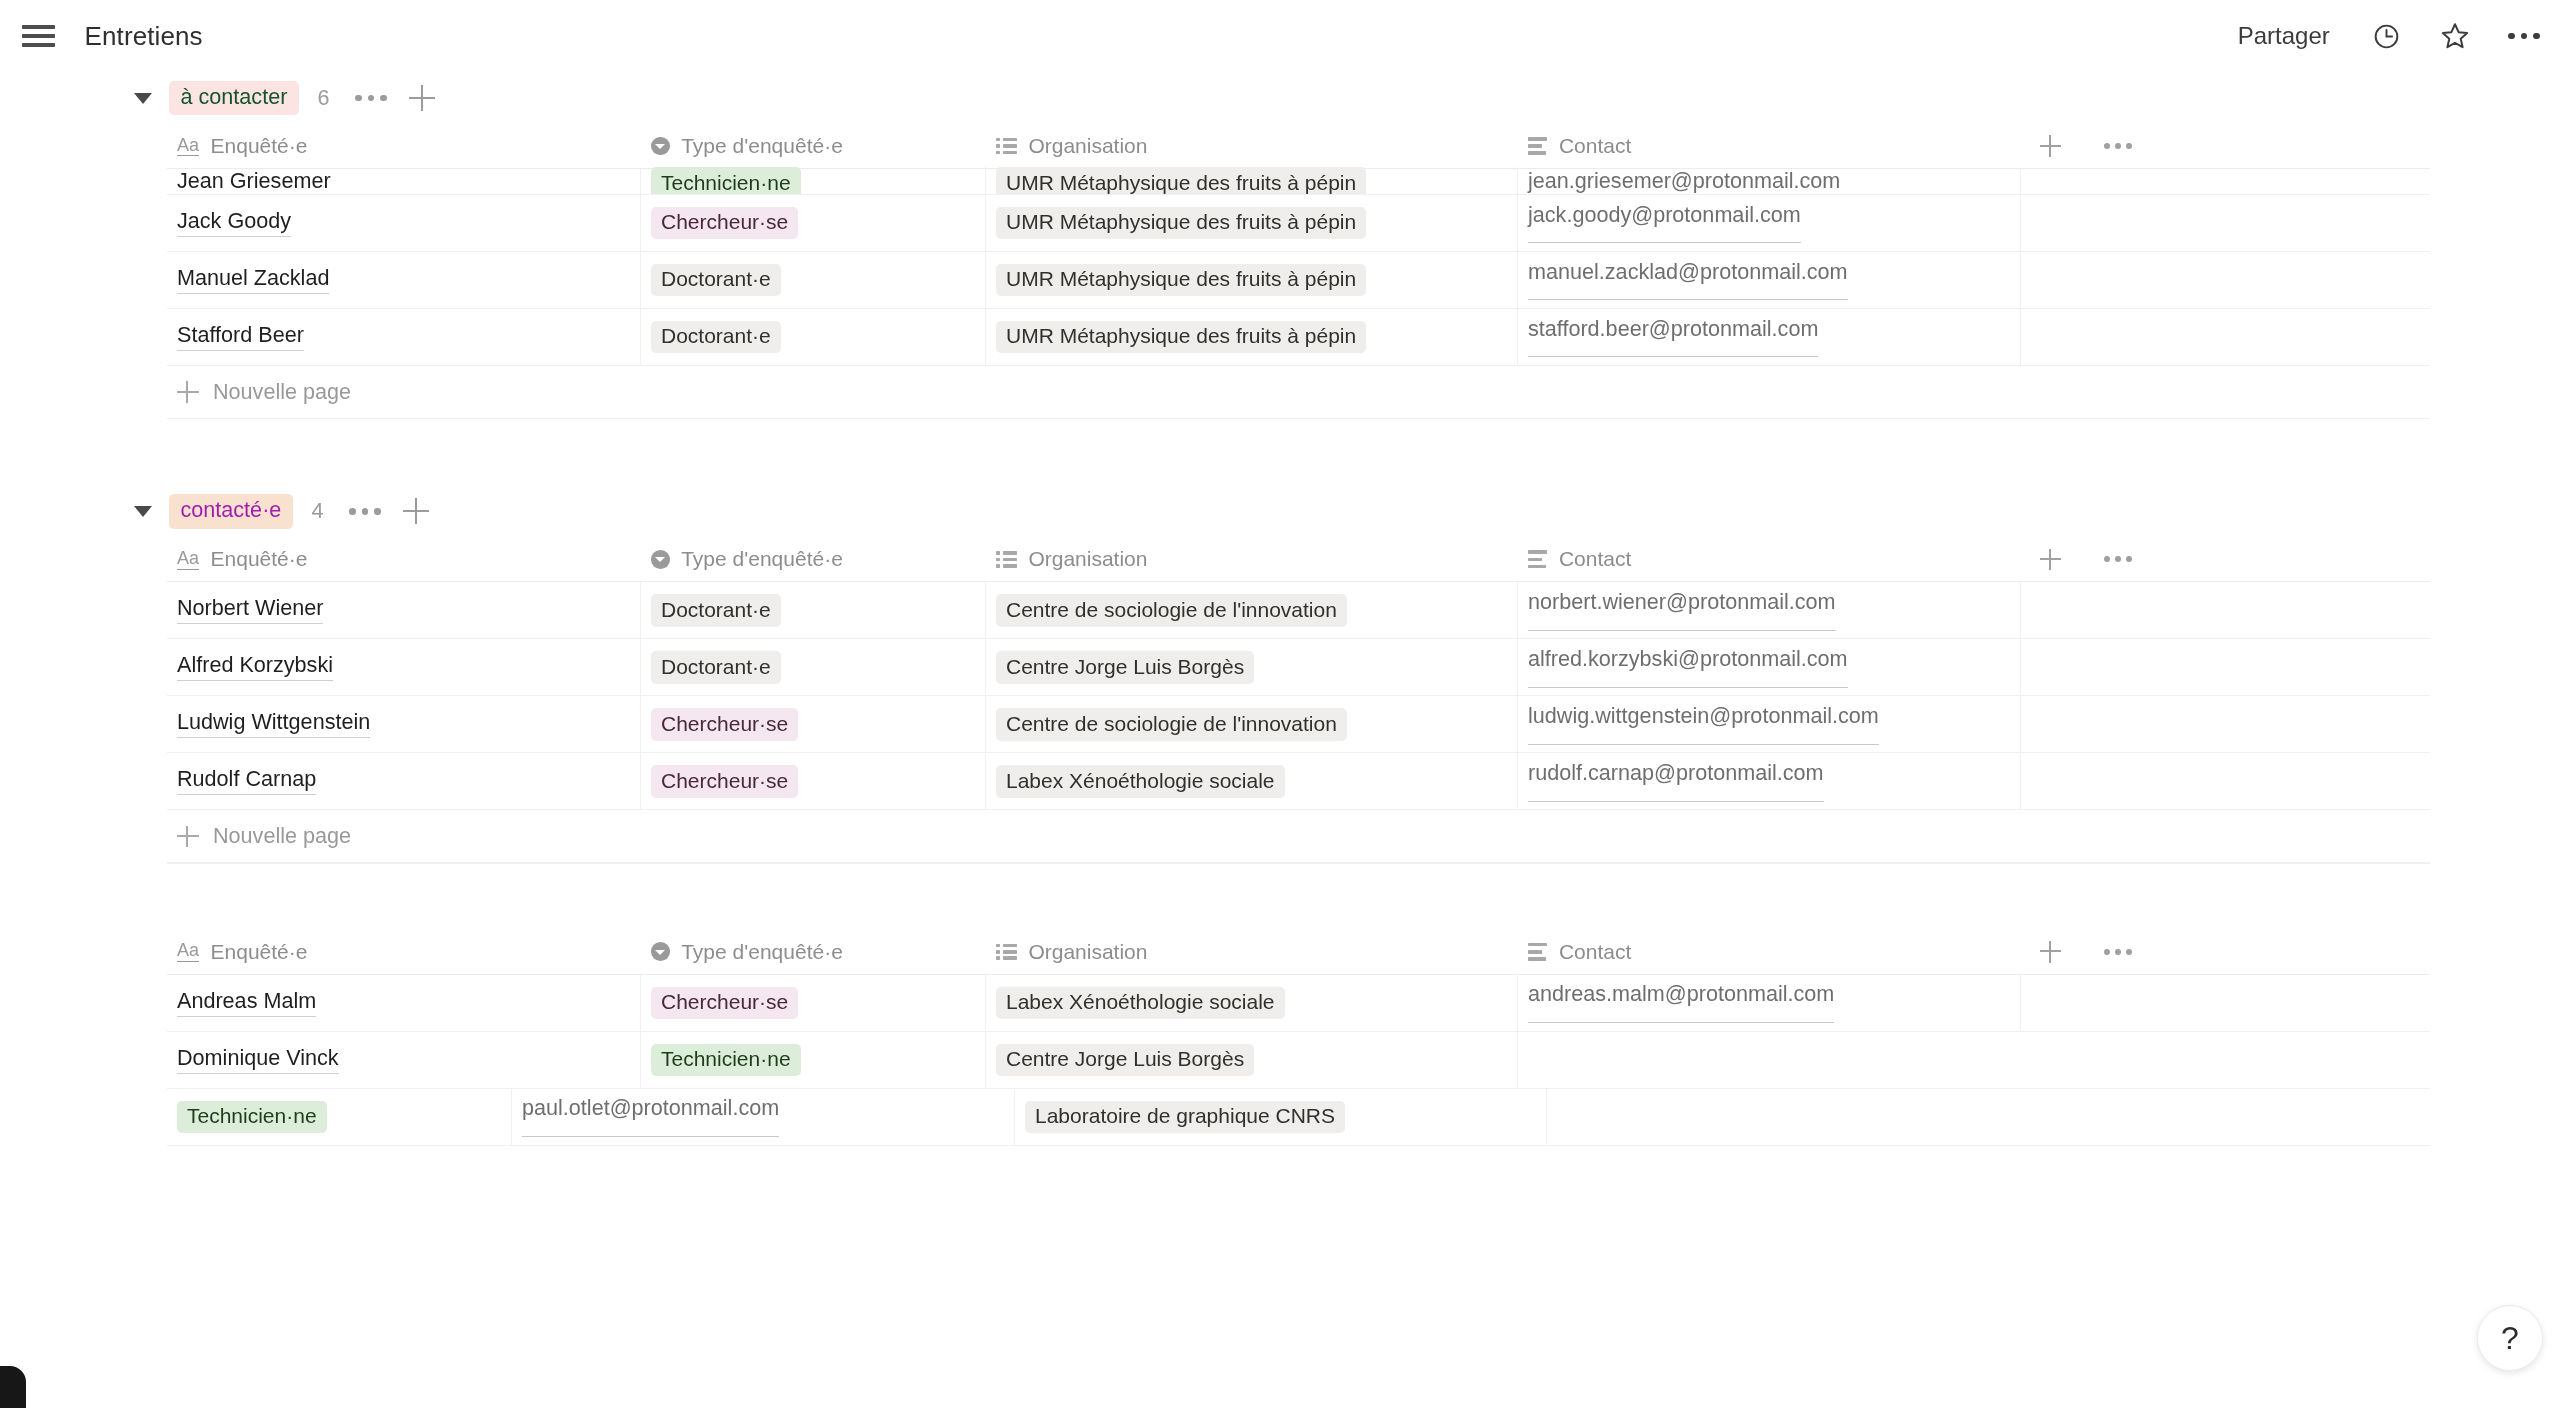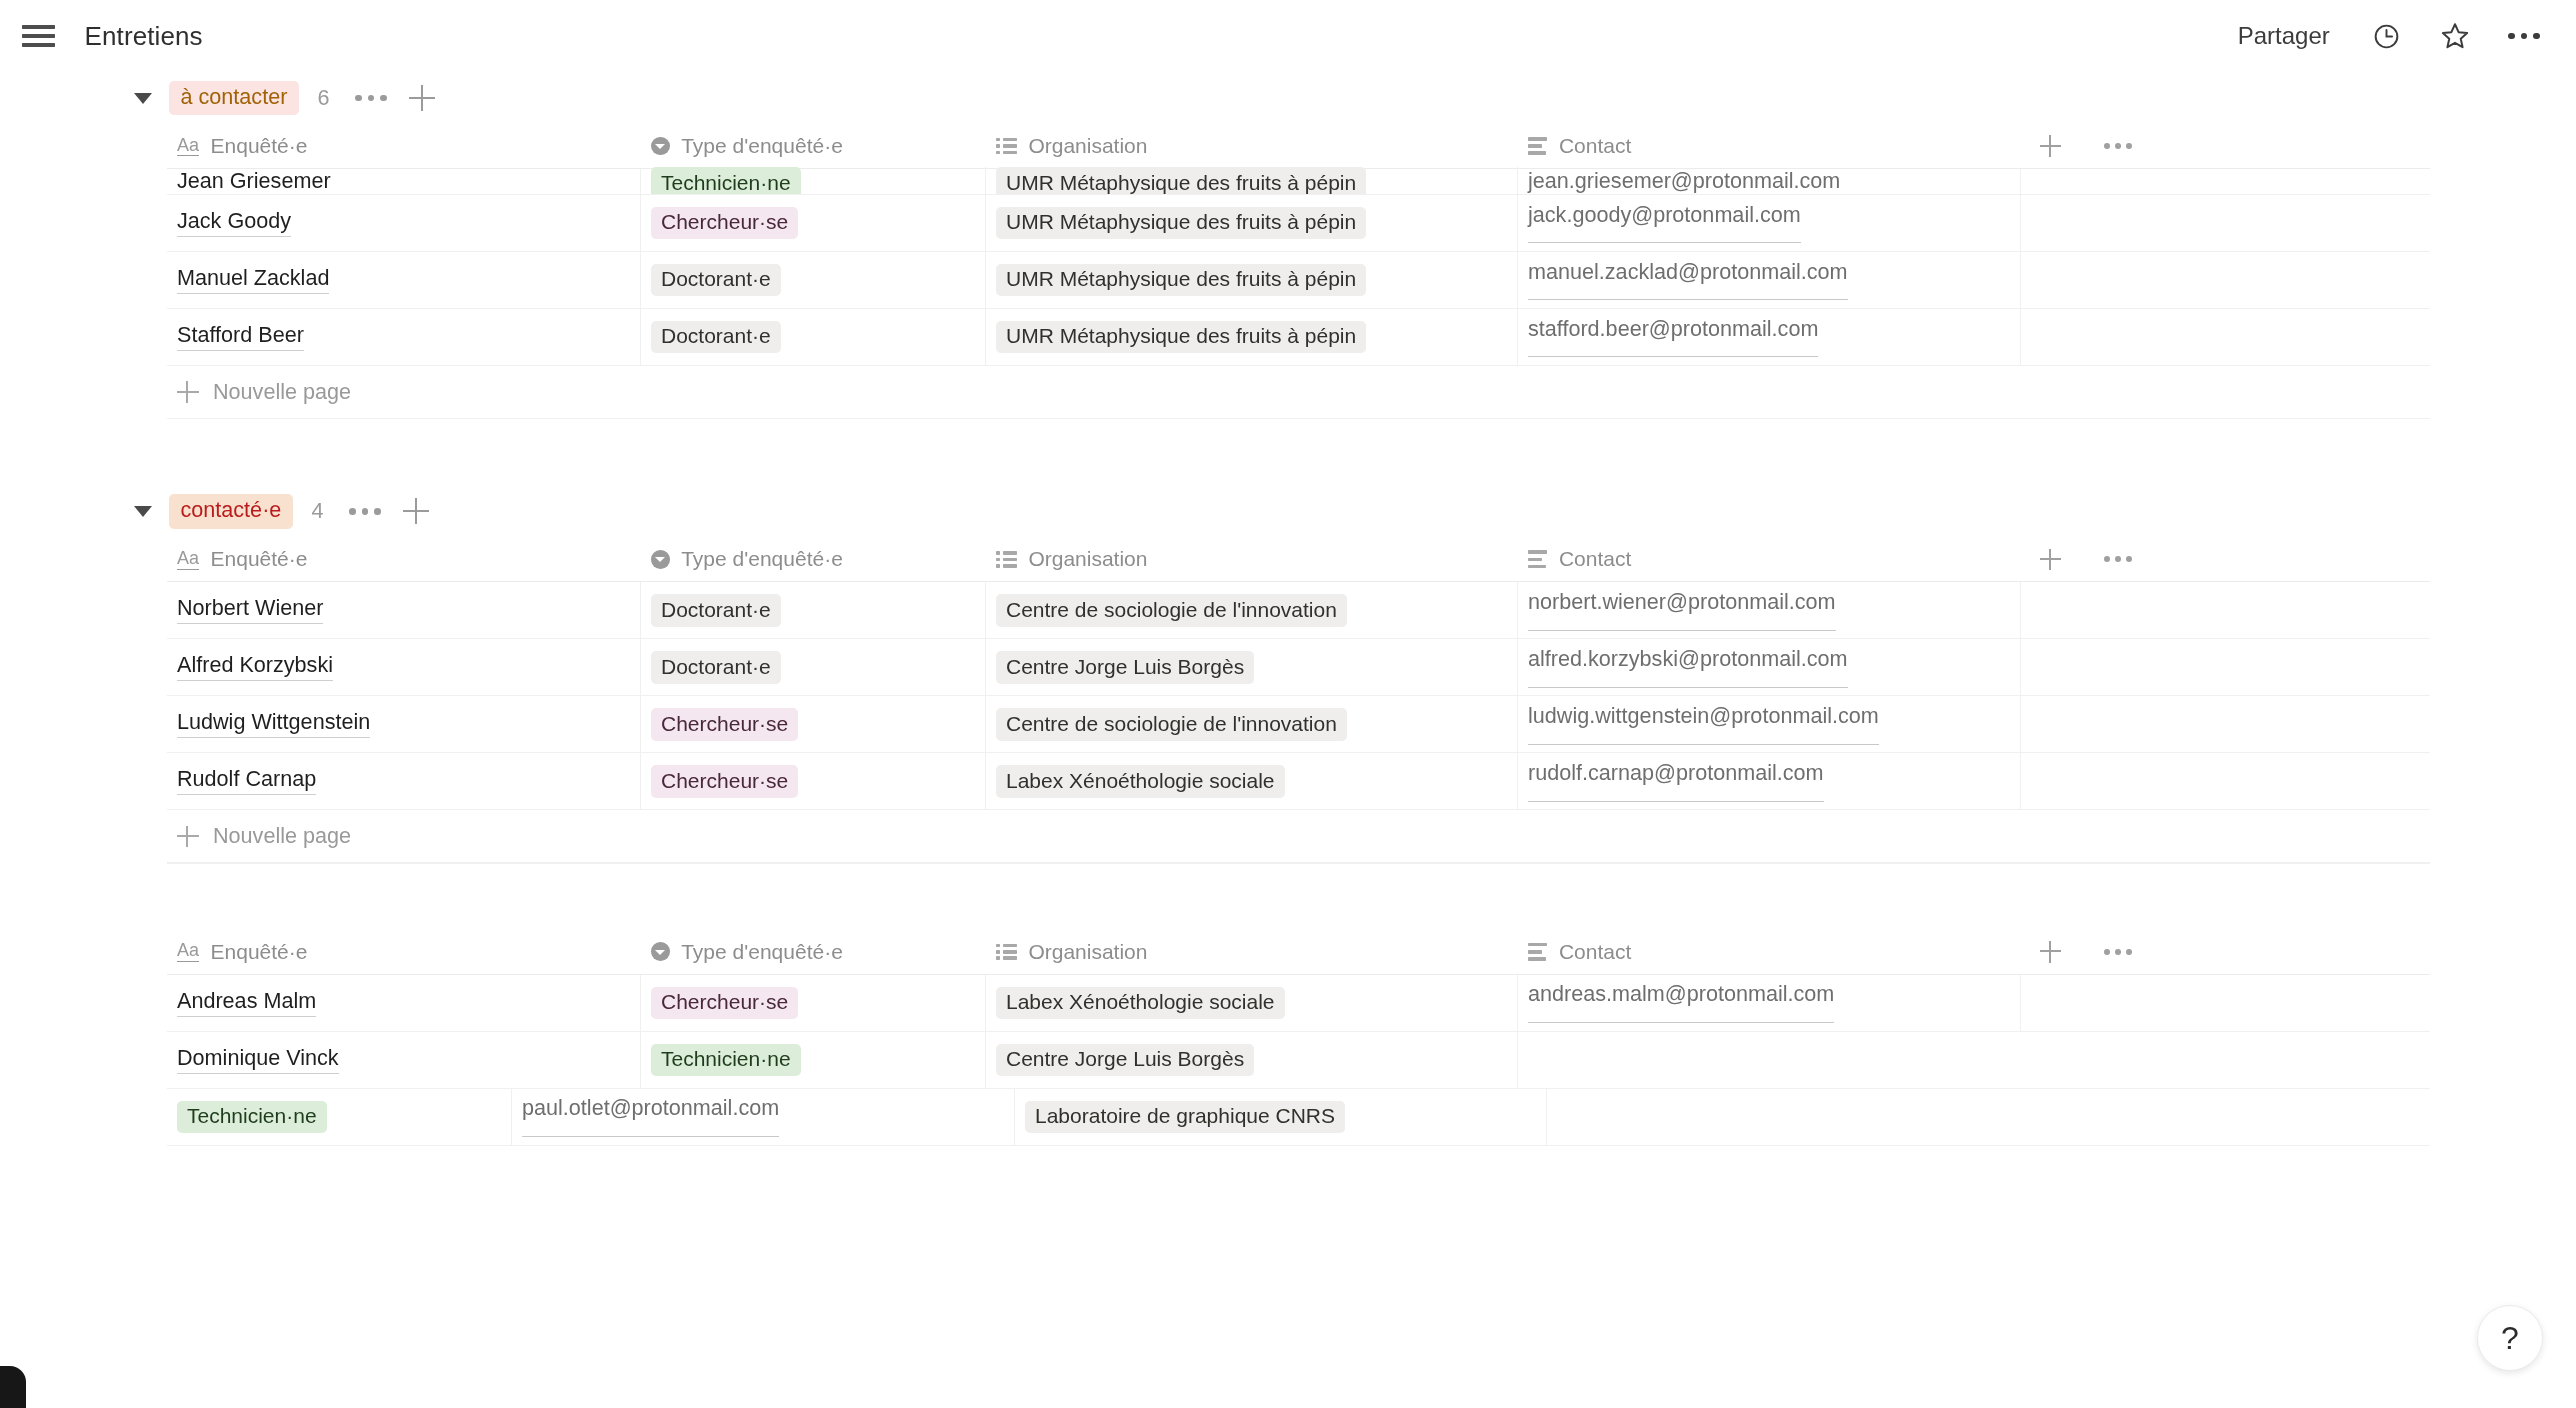--- a/index.html
+++ b/index.html
@@ -329,21 +329,21 @@
         </div>
     </div>
   </div>
 </div>
 
 <div class="content">
   <div id="groups-root">
       <div class="group">
         <div class="group-header">
           <div class="caret"></div>
-          <div class="group-tag" style="background: rgb(251, 228, 226); color: #a16207;">à contacter</div>
+          <div class="group-tag" style="background: rgb(251, 228, 226); color: #14532d;">à contacter</div>
           <div class="group-count">6</div>
           <div class="gh-dots">
             <i></i>
             <i></i>
             <i></i>
           </div>
           <div class="gh-plus"></div>
         </div>
         <div class="table">
           <div class="col-head-row">
@@ -461,21 +461,21 @@
         <div class="newpage-row">
           <span class="np-plus"></span>
           <span class="np-label">Nouvelle page</span>
         </div>
         <div class="group-rule"></div>
         <div class="spacer-lg"></div>
       </div>
       <div class="group">
         <div class="group-header">
           <div class="caret"></div>
-          <div class="group-tag" style="background: rgb(248, 226, 207); color: #b91c1c;">contacté·e</div>
+          <div class="group-tag" style="background: rgb(248, 226, 207); color: #a21caf;">contacté·e</div>
           <div class="group-count">4</div>
           <div class="gh-dots">
             <i></i>
             <i></i>
             <i></i>
           </div>
           <div class="gh-plus"></div>
         </div>
         <div class="table">
           <div class="col-head-row">

